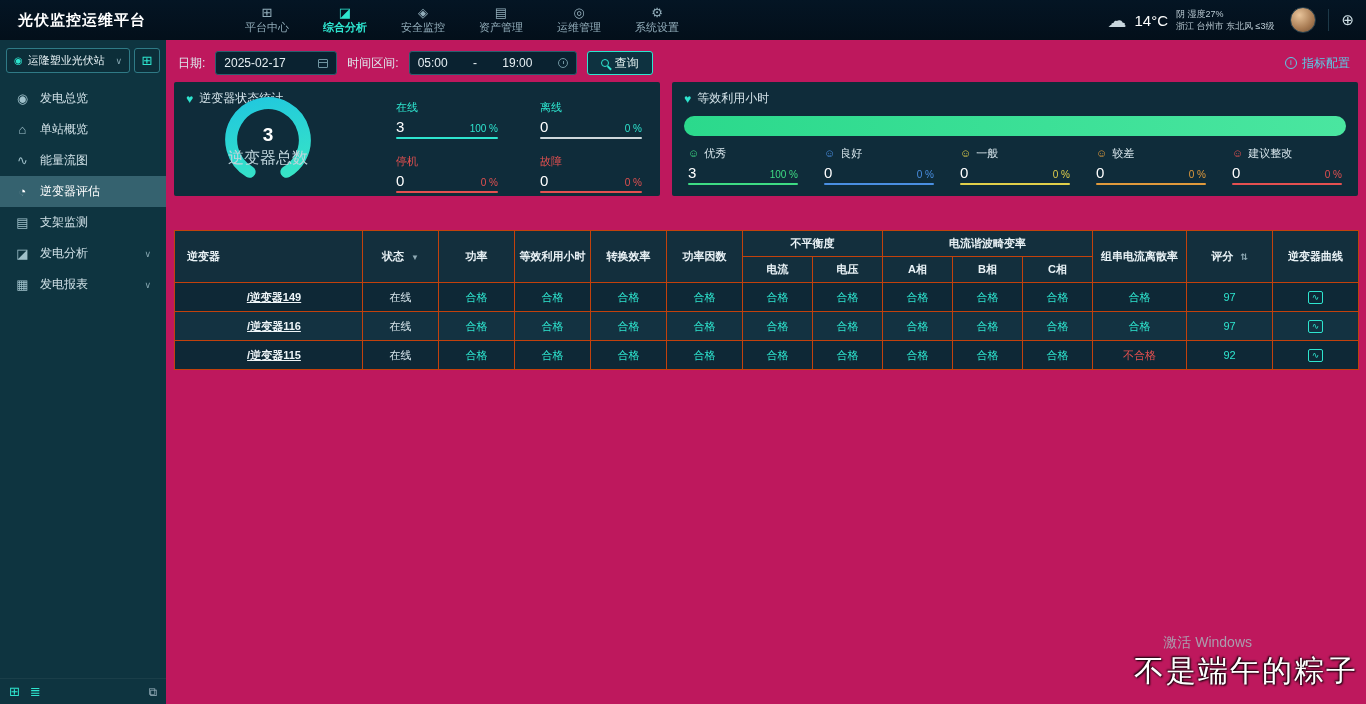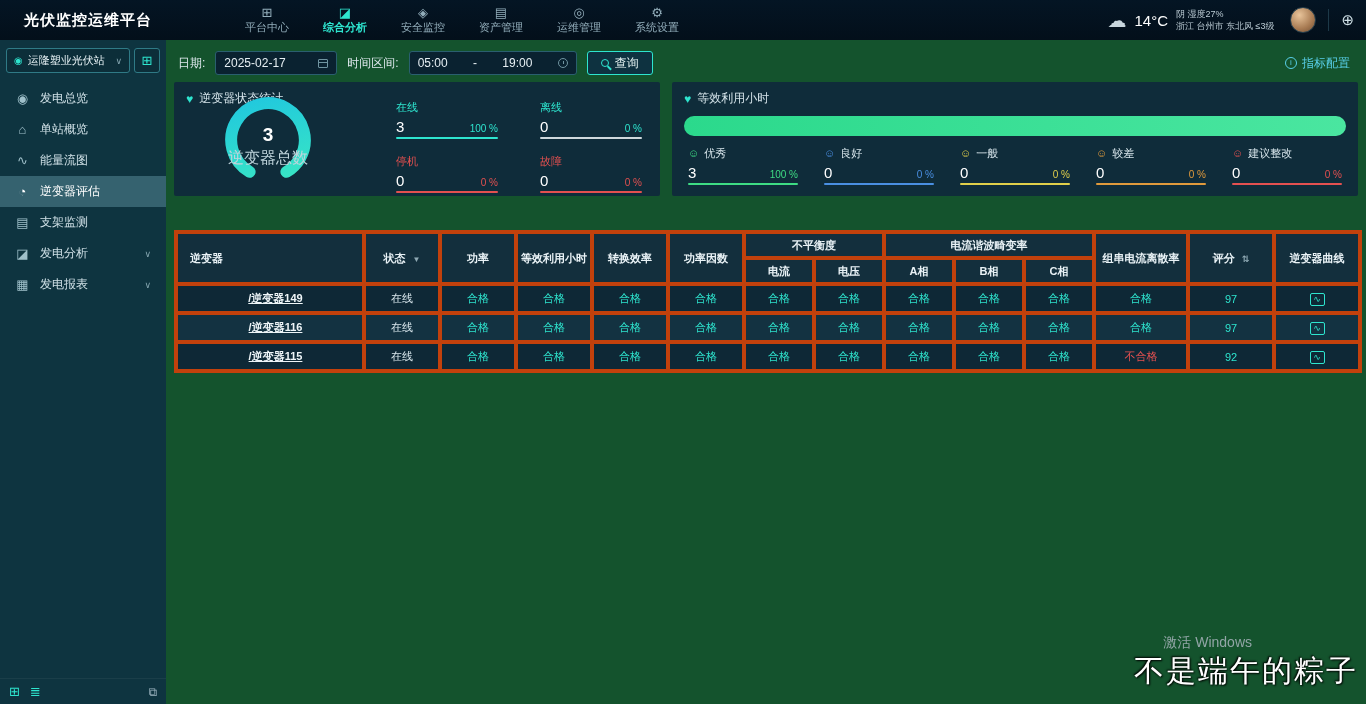--- a/index.html
+++ b/index.html
@@ -4,21 +4,21 @@
 <style>
   html,body{margin:0;padding:0;background:#000;}
   *{box-sizing:border-box;}
   .app{position:relative;width:1366px;height:704px;background:#0a1c26;overflow:hidden;
        font-family:"Liberation Sans","DejaVu Sans",sans-serif;color:#d8e6ec;}
   [data-interactable="true"]{cursor:pointer;}
 
   
   .topbar{position:absolute;top:0;left:0;right:0;height:40px;display:flex;align-items:center;
           background:linear-gradient(180deg,#041524,#030f1a);z-index:6;}
-  .brand{padding-left:24px;width:240px;font-size:15px;font-weight:bold;color:#fff;letter-spacing:1px;}
+  .brand{padding-left:18px;width:240px;font-size:15px;font-weight:bold;color:#fff;letter-spacing:1px;}
   .topnav{display:flex;gap:24px;align-items:center;}
   .nav-item{display:flex;flex-direction:column;align-items:center;gap:1px;color:#93aebb;font-size:11px;min-width:54px;padding:2px 0;}
   .nav-item .nav-icon{font-size:13px;line-height:1;}
   .nav-item.active{color:#2ee5cf;font-weight:bold;}
   .top-right{margin-left:auto;display:flex;align-items:center;gap:8px;padding-right:12px;}
   .cloud{font-size:19px;color:#c8d6dd;}
   .temp{font-size:15px;color:#fff;}
   .weather-lines{display:flex;flex-direction:column;font-size:9px;color:#b9c9d2;line-height:1.35;}
   .avatar{width:26px;height:26px;border-radius:50%;margin-left:8px;
           background:radial-gradient(circle at 35% 30%,#e8c49a 0%,#a77a52 60%,#6e4e33 100%);border:1px solid #27404e;}
@@ -38,21 +38,21 @@
   .menu-item{height:31px;display:flex;align-items:center;gap:10px;padding:0 15px;font-size:12px;color:#cfe0e6;}
   .menu-item .m-icon{font-size:13px;color:#9fc0ca;width:15px;text-align:center;}
   .menu-item.active{background:#35626f;color:#fff;}
   .menu-item.active .m-icon{color:#fff;}
   .menu-item .m-chev{margin-left:auto;color:#86a7b1;font-size:9px;}
   .sidebar-bottom{margin-top:auto;height:26px;display:flex;align-items:center;gap:10px;padding:0 9px;
                   color:#2ee5cf;font-size:13px;border-top:1px solid rgba(255,255,255,0.05);}
   .sb-window{margin-left:auto;color:#9fb6c2;font-size:12px;}
 
   
-  .main{position:absolute;top:40px;left:166px;right:0;bottom:0;background:#14532d;padding:8px 8px 0;}
+  .main{position:absolute;top:40px;left:166px;right:0;bottom:0;background:#be185d;padding:8px 8px 0;}
 
   .filterbar{height:30px;display:flex;align-items:center;gap:10px;padding:0 4px;font-size:12px;}
   .f-label{color:#dfe9ee;}
   .fld{display:flex;align-items:center;gap:7px;border:1px solid #2a5f6f;background:#0a2230;border-radius:3px;
        height:24px;padding:0 8px;font-size:12px;color:#e6eff3;}
   .fld.date{width:122px;justify-content:space-between;}
   .fld.time{width:168px;justify-content:space-between;}
   .icon-cal{width:10px;height:9px;border:1px solid #6f94a0;border-radius:1px;position:relative;display:inline-block;}
   .icon-cal::before{content:"";position:absolute;top:2px;left:0;right:0;height:1px;background:#6f94a0;}
   .icon-clock{width:10px;height:10px;border:1px solid #6f94a0;border-radius:50%;position:relative;display:inline-block;}
@@ -92,21 +92,21 @@
   .face{font-size:11px;line-height:1;}
 
   .t-teal{color:#2ee5cf;} .t-red{color:#e45050;} .t-green{color:#3edc84;}
   .t-blue{color:#4a8fe2;} .t-yellow{color:#e0cf4a;} .t-orange{color:#e09a3c;}
   .bar-teal{background:#2ee5cf;} .bar-red{background:#e45050;} .bar-green{background:#3edc84;}
   .bar-blue{background:#4a8fe2;} .bar-yellow{background:#e0cf4a;} .bar-orange{background:#e09a3c;} .bar-gray{background:#cfd8dc;}
 
   
   .table-wrap{margin-top:34px;}
   table.data-table{width:1184px;border-collapse:collapse;table-layout:fixed;font-size:11px;}
-  .data-table th,.data-table td{border:4px solid #c2410c;text-align:center;overflow:hidden;white-space:nowrap;}
+  .data-table th,.data-table td{border:1px solid #c2410c;text-align:center;overflow:hidden;white-space:nowrap;}
   .data-table thead th{background:#132f3d;color:#e9f2f6;font-weight:bold;height:26px;}
   .data-table tbody tr{height:29px;}
   .data-table tbody tr:nth-child(odd){background:#0e2836;}
   .data-table tbody tr:nth-child(even){background:#133241;}
   .data-table td{color:#2ee5cf;}
   td.name{text-align:center;padding-left:12px;color:#eef5f8;font-weight:bold;text-decoration:underline;}
   td.status{color:#d8e6ec;}
   td.score{color:#2ee5cf;}
   td.bad{color:#e45050;}
   .th-filter{color:#8fa9b4;font-size:8px;margin-left:4px;}

